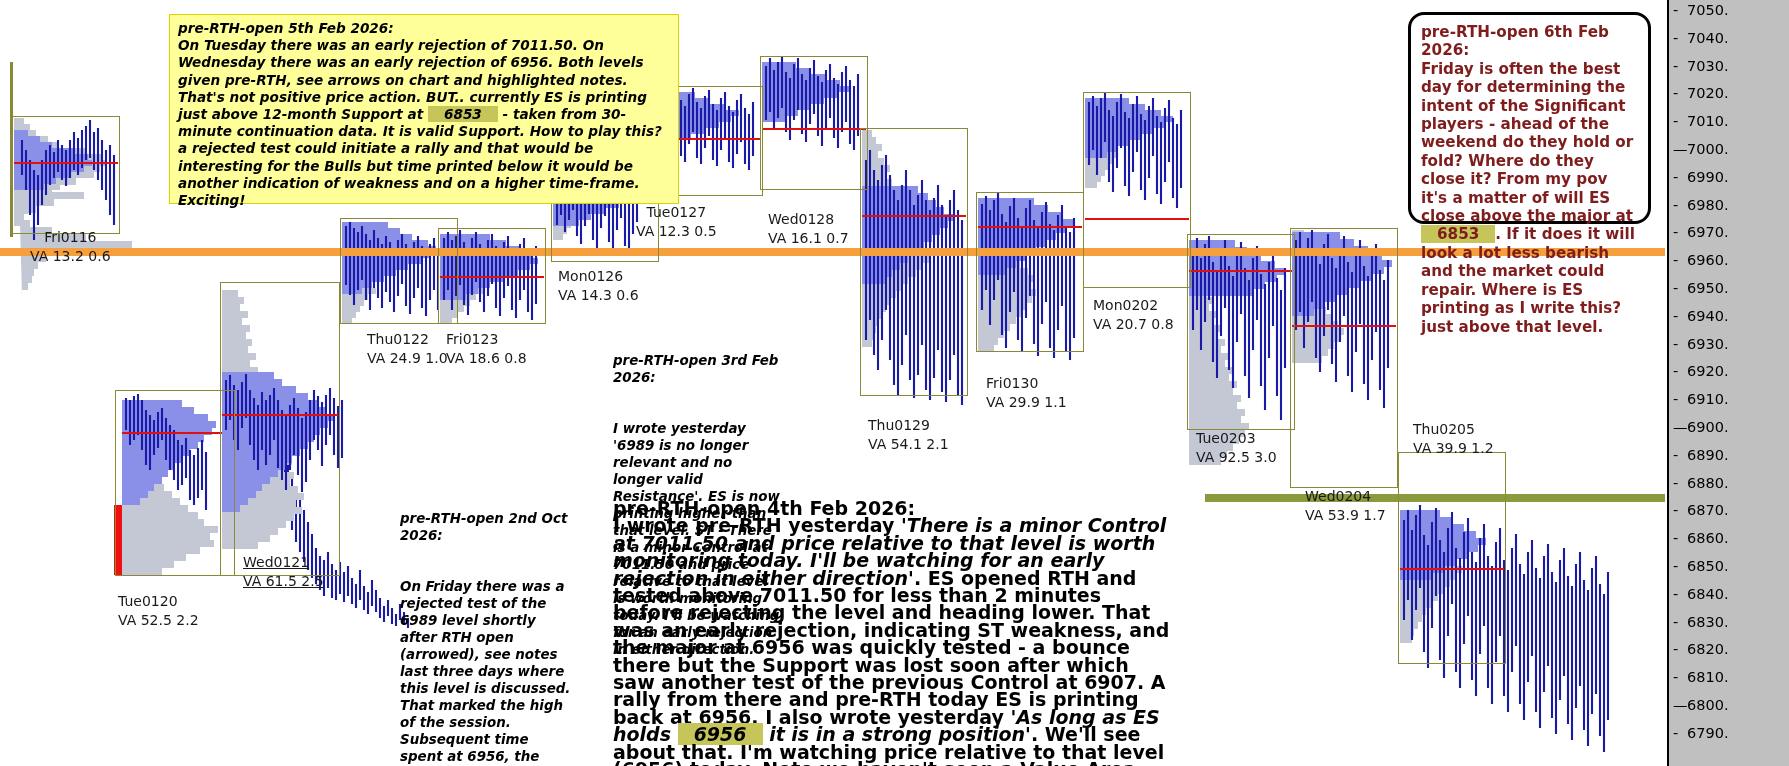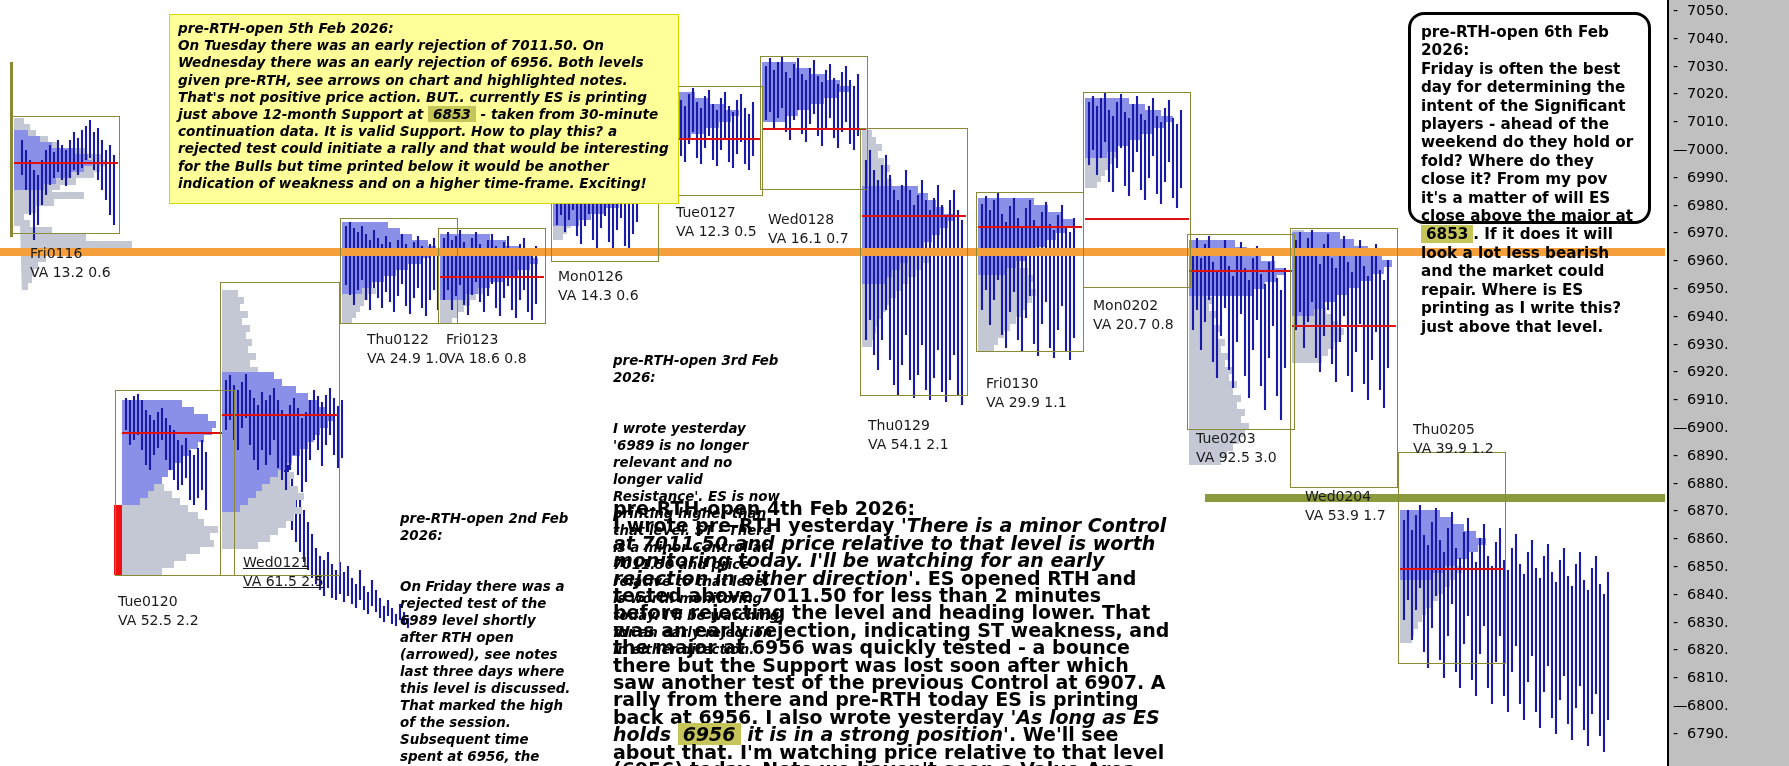--- a/index.html
+++ b/index.html
@@ -89,21 +89,21 @@
     font-family: "DejaVu Sans", sans-serif;
   }
   .note-rounded {
     position: absolute;
     background: #ffffff;
     border: 3px solid #000000;
     border-radius: 16px;
     font-weight: bold;
     font-size: 15.2px;
     line-height: 18.4px;
-    color: #000000;
+    color: #7f1d1d;
     padding: 8px 10px;
     box-sizing: border-box;
     font-family: "DejaVu Sans", sans-serif;
   }
   .note-plain {
     position: absolute;
     font-style: italic;
     font-weight: bold;
     font-size: 13.4px;
     line-height: 17px;
@@ -114,21 +114,21 @@
   .note-wide {
     position: absolute;
     font-weight: bold;
     font-size: 19px;
     line-height: 17.4px;
     color: #000;
     font-family: "DejaVu Sans", sans-serif;
   }
   .hl {
     background: #c5c55a;
-    padding: 0 5px;
+    padding: 0 16px;
   }
   .it { font-style: italic; }
   svg { display: block; }
 </style>
 </head>
 <body>
 
 <div id="app">
 
   <div id="plot">
@@ -746,21 +746,21 @@
     <div class="profile-box" style="left:551px;top:166px;width:108px;height:96px;"></div>
     <div class="profile-box" style="left:655px;top:86px;width:108px;height:110px;"></div>
     <div class="profile-box" style="left:760px;top:56px;width:108px;height:134px;"></div>
     <div class="profile-box" style="left:860px;top:128px;width:108px;height:268px;"></div>
     <div class="profile-box" style="left:976px;top:192px;width:108px;height:160px;"></div>
     <div class="profile-box" style="left:1083px;top:92px;width:108px;height:196px;"></div>
     <div class="profile-box" style="left:1187px;top:234px;width:108px;height:196px;"></div>
     <div class="profile-box" style="left:1290px;top:228px;width:108px;height:260px;"></div>
     <div class="profile-box" style="left:1398px;top:452px;width:108px;height:212px;"></div>
 
-    <div class="session-label" style="left:30px;top:244px;">
+    <div class="session-label" style="left:30px;top:228px;text-align:center;">
       <span>Fri0116</span>
       <span class="va">VA 13.2  0.6</span>
     </div>
     <div class="session-label" style="left:118px;top:592px;">
       <span>Tue0120</span>
       <span class="va">VA 52.5  2.2</span>
     </div>
     <div class="session-label" style="left:243px;top:553px;text-decoration:underline;">
       <span>Wed0121</span>
       <span class="va">VA 61.5  2.5</span>
@@ -770,21 +770,21 @@
       <span class="va">VA 24.9  1.0</span>
     </div>
     <div class="session-label" style="left:446px;top:330px;">
       <span>Fri0123</span>
       <span class="va">VA 18.6  0.8</span>
     </div>
     <div class="session-label" style="left:558px;top:267px;">
       <span>Mon0126</span>
       <span class="va">VA 14.3  0.6</span>
     </div>
-    <div class="session-label" style="left:676px;top:203px;">
+    <div class="session-label" style="left:636px;top:203px;text-align:center;">
       <span>Tue0127</span>
       <span class="va">VA 12.3  0.5</span>
     </div>
     <div class="session-label" style="left:768px;top:210px;">
       <span>Wed0128</span>
       <span class="va">VA 16.1  0.7</span>
     </div>
     <div class="session-label" style="left:868px;top:400px;margin-top:16px;">
       <span>Thu0129</span>
       <span class="va">VA 54.1  2.1</span>
@@ -814,21 +814,21 @@
       <div>pre-RTH-open 5th Feb 2026:</div>
       <div><span>On Tuesday there was an early rejection of 7011.50. On Wednesday there was an early rejection of 6956. Both levels given pre-RTH, see arrows on chart and highlighted notes. That's not positive price action. BUT.. currently ES is printing just above 12-month Support at </span><span class="hl">6853</span><span> - taken from 30-minute continuation data. It is valid Support. How to play this? a rejected test could initiate a rally and that would be interesting for the Bulls but time printed below it would be another indication of weakness and on a higher time-frame. Exciting!</span></div>
     </div>
 
     <div class="note-rounded" style="left:1408px;top:12px;width:243px;height:212px;">
       <div>pre-RTH-open 6th Feb 2026:</div>
       <div><span>Friday is often the best day for determining the intent of the Significant players - ahead of the weekend do they hold or fold? Where do they close it? From my pov it's a matter of will ES close above the major at </span><span class="hl">6853</span><span>. If it does it will look a lot less bearish and the market could repair. Where is ES printing as I write this? just above that level.</span></div>
     </div>
 
     <div class="note-plain" style="left:400px;top:476px;width:175px;">
-      <div>pre-RTH-open 2nd Feb 2026:</div>
+      <div>pre-RTH-open 2nd Oct 2026:</div>
       <div>On Friday there was a rejected test of the 6989 level shortly after RTH open (arrowed), see notes last three days where this level is discussed. That marked the high of the session. Subsequent time spent at 6956, the major Control, means that 6989 is no longer relevant and no longer valid Resistance. Overnight ES has declined below Friday's low but has recovered. Price relative to 6956 is the most important thing to monitor at the start of the week.</div>
     </div>
 
     <div class="note-plain" style="left:613px;top:318px;width:172px;">
       <div>pre-RTH-open 3rd Feb 2026:</div>
       <div>I wrote yesterday '6989 is no longer relevant and no longer valid Resistance'. ES is now printing higher than that level. ST - There is a minor Control at 7011.50 and price relative to that level is worth monitoring today. I'll be watching for an early rejection in either direction.</div>
     </div>
 
     <div class="note-wide" style="left:613px;top:500px;width:560px;">
       <div>pre-RTH-open 4th Feb 2026:</div>

